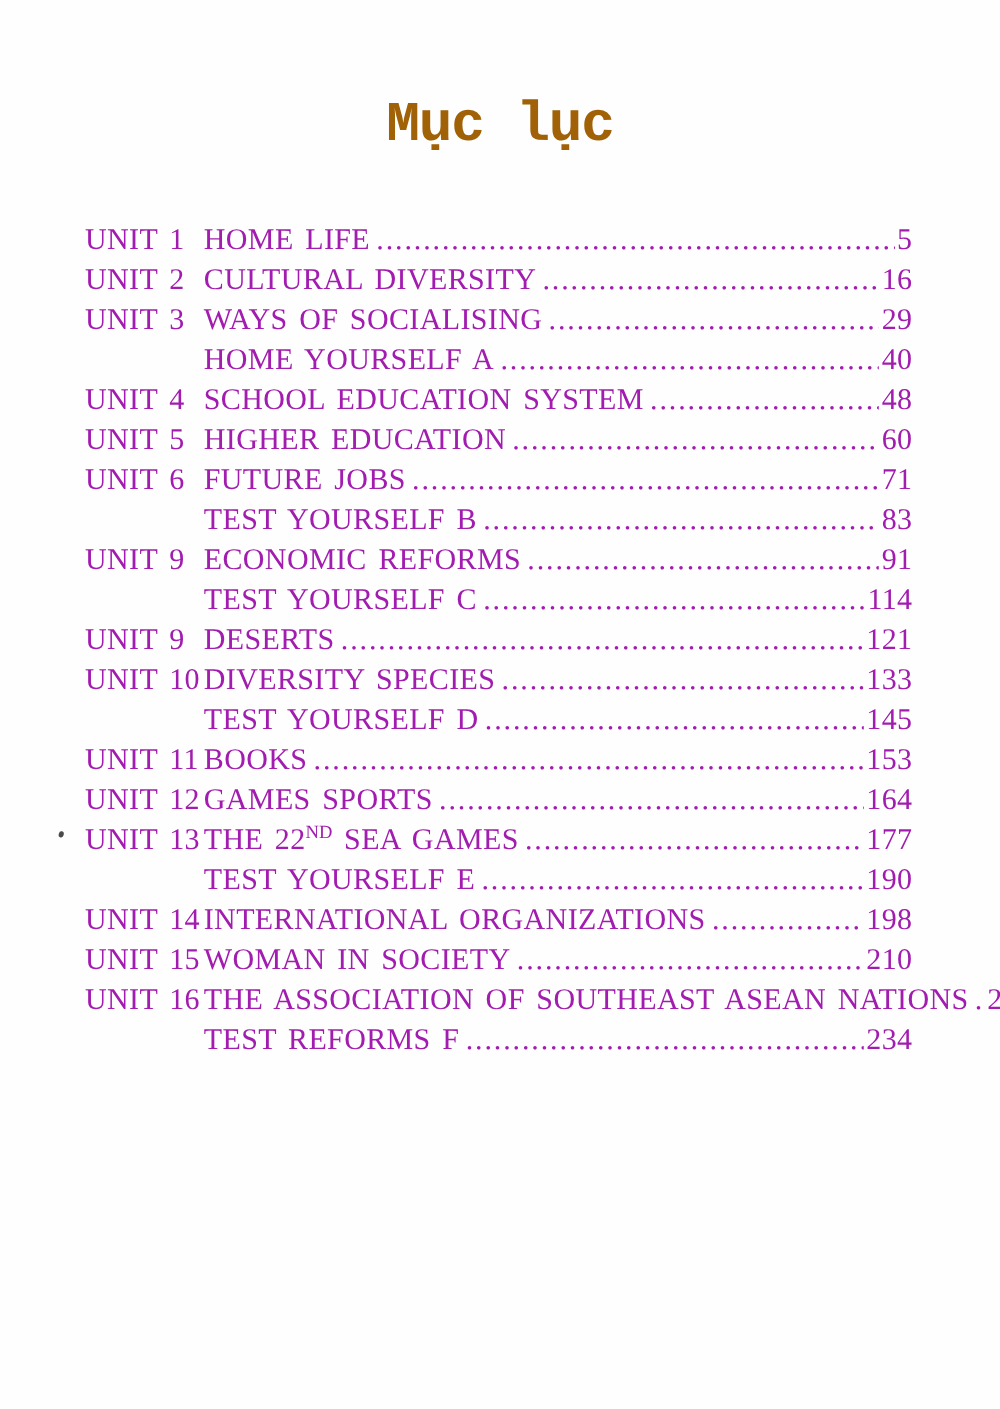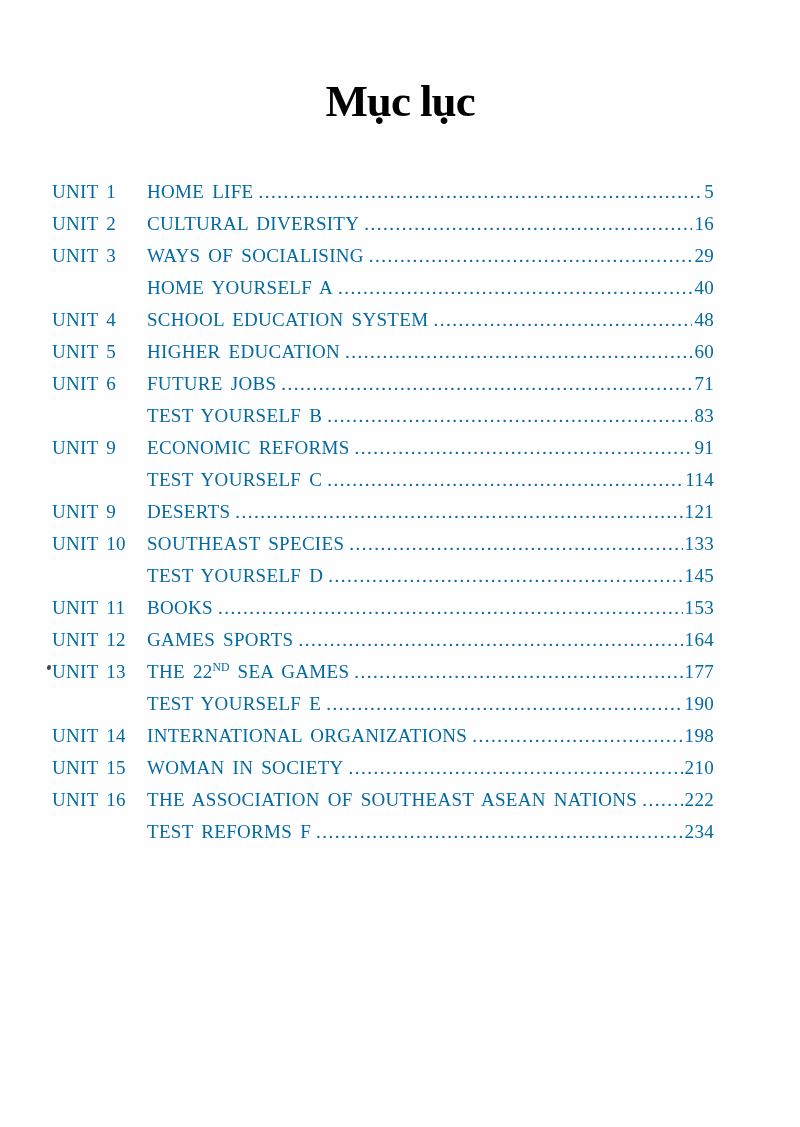--- a/index.html
+++ b/index.html
@@ -16,37 +16,37 @@
     overflow: hidden;
     color: #1d1d1d;
   }
   .page-title {
     position: absolute;
     top: 70px;
     left: 0;
     width: 100%;
     margin: 0;
     text-align: center;
-    font-family: Liberation Serif, serif;
+    font-family: Liberation Mono, monospace;
     font-weight: 800;
     font-size: 45px;
     line-height: 62px;
     letter-spacing: -1px;
-    color: #000000;
+    color: #a16207;
   }
   .toc {
     position: absolute;
     top: 176px;
-    left: 52px;
+    left: 68px;
     width: 662px;
     font-family: "Liberation Serif", "DejaVu Serif", serif;
-    font-size: 19px;
+    font-size: 24px;
     letter-spacing: 0.3px;
     word-spacing: 3px;
-    color: #0369a1;
+    color: #a21caf;
   }
   .row {
     display: flex;
     align-items: baseline;
     height: 32px;
     line-height: 32px;
     white-space: nowrap;
   }
   .unit {
     flex: 0 0 95px;
@@ -153,21 +153,21 @@
         <span class="pg">114</span>
       </div>
       <div class="row">
         <span class="unit">UNIT 9</span>
         <span class="ttl">DESERTS</span>
         <span class="leader"></span>
         <span class="pg">121</span>
       </div>
       <div class="row">
         <span class="unit">UNIT 10</span>
-        <span class="ttl">SOUTHEAST SPECIES</span>
+        <span class="ttl">DIVERSITY SPECIES</span>
         <span class="leader"></span>
         <span class="pg">133</span>
       </div>
       <div class="row">
         <span class="unit"></span>
         <span class="ttl">TEST YOURSELF D</span>
         <span class="leader"></span>
         <span class="pg">145</span>
       </div>
       <div class="row">

